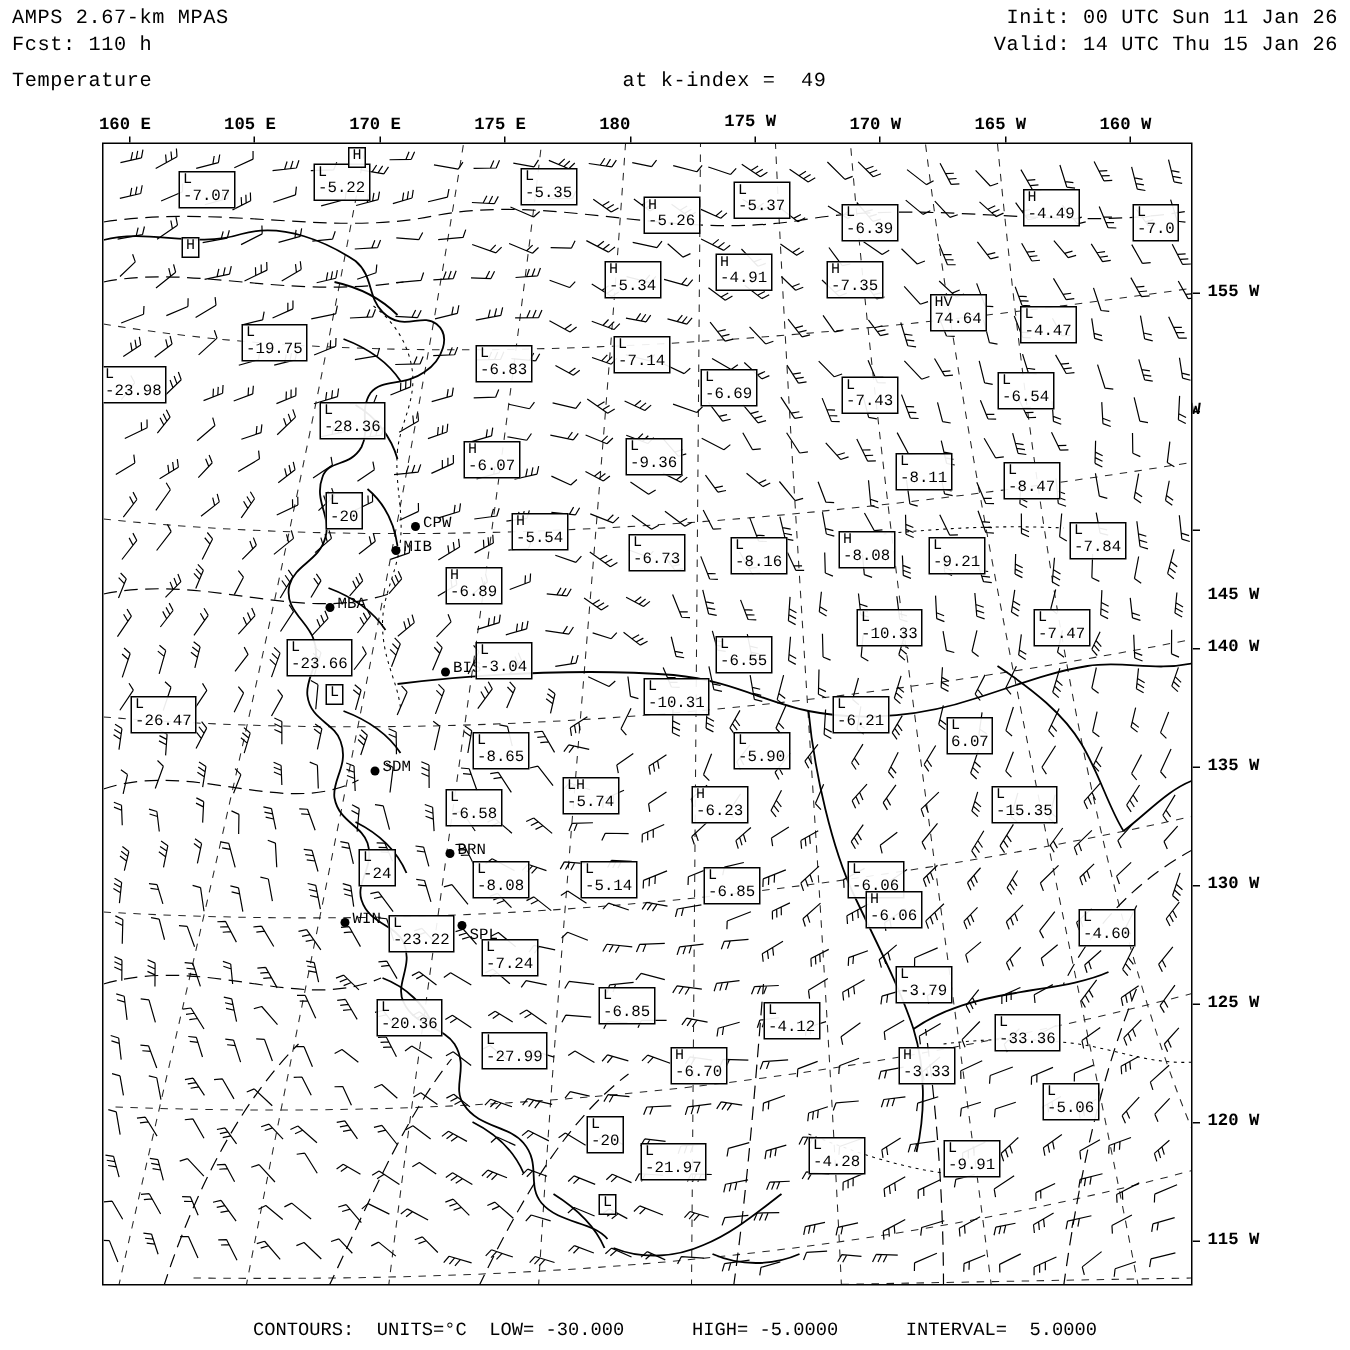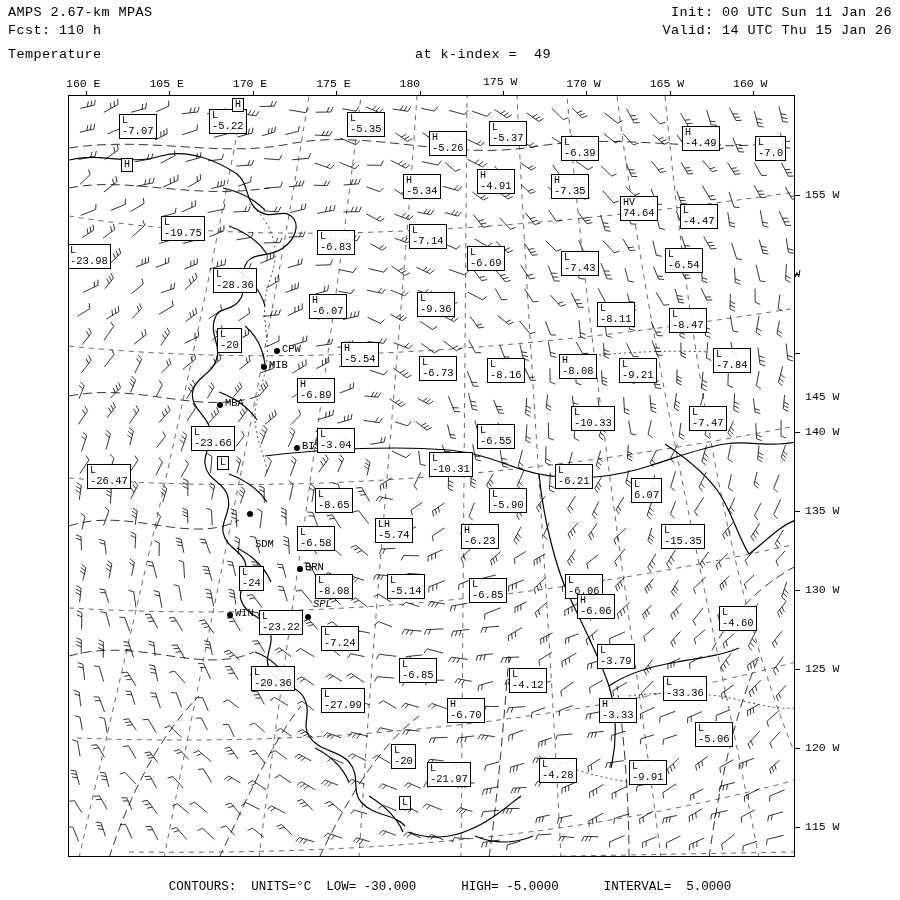--- a/index.html
+++ b/index.html
@@ -16,21 +16,21 @@
   #hdr-left-2{left:8px;top:23px;}
   #hdr-left-3{left:8px;top:47px;}
   #hdr-right-1{right:8px;top:5px;text-align:right;}
   #hdr-right-2{right:8px;top:23px;text-align:right;}
   #hdr-center{left:415px;top:47px;}
 
   #map-frame{
     position:absolute;left:68px;top:95px;width:727px;height:762px;
     border:1px solid #000;box-sizing:border-box;background:#fff;overflow:hidden;
   }
-  .axis-label{position:absolute;font-size:11.5px;white-space:nowrap;}
+  .axis-label{position:absolute;font-size:11.5px;white-space:nowrap;font-weight:bold;}
   .tick{position:absolute;background:#000;}
 
   #footer{position:absolute;left:0;right:0;top:880px;text-align:center;font-size:12.5px;white-space:pre;}
 
   
   .stn{position:absolute;width:6px;height:6px;border-radius:50%;background:#000;}
   .stn-lbl{position:absolute;font-size:10.5px;white-space:nowrap;}
 
   
   .dbox{position:absolute;border:1px solid #000;background:rgba(255,255,255,0.92);
@@ -997,27 +997,27 @@
   <div id="stations">
       <div class="stn" style="left: 205px; top: 252px;"></div>
       <div class="stn-lbl" style="left: 213px; top: 247px;">CPW</div>
       <div class="stn" style="left: 192px; top: 268px;"></div>
       <div class="stn-lbl" style="left: 200px; top: 263px;">MIB</div>
       <div class="stn" style="left: 148px; top: 306px;"></div>
       <div class="stn-lbl" style="left: 156px; top: 301px;">MBA</div>
       <div class="stn" style="left: 225px; top: 349px;"></div>
       <div class="stn-lbl" style="left: 233px; top: 344px;">BIS</div>
       <div class="stn" style="left: 178px; top: 415px;"></div>
-      <div class="stn-lbl" style="left: 186px; top: 410px; margin-top: 32px;">SDM</div>
+      <div class="stn-lbl" style="left: 186px; top: 410px;">SDM</div>
       <div class="stn" style="left: 228px; top: 470px;"></div>
       <div class="stn-lbl" style="left: 236px; top: 465px;">BRN</div>
       <div class="stn" style="left: 158px; top: 516px;"></div>
       <div class="stn-lbl" style="left: 166px; top: 511px;">WIN</div>
       <div class="stn" style="left: 236px; top: 518px;"></div>
-      <div class="stn-lbl" style="left: 244px; top: 502px; font-style: italic;">SPL</div>
+      <div class="stn-lbl" style="left: 244px; top: 522px;">SPL</div>
     </div>
   <div id="boxes">
       <div class="dbox" style="left: 50px; top: 18px;">
         <span class="m">L</span>
         <span class="v">-7.07</span>
       </div>
       <div class="dbox" style="left: 140px; top: 13px;">
         <span class="m">L</span>
         <span class="v">-5.22</span>
       </div>

